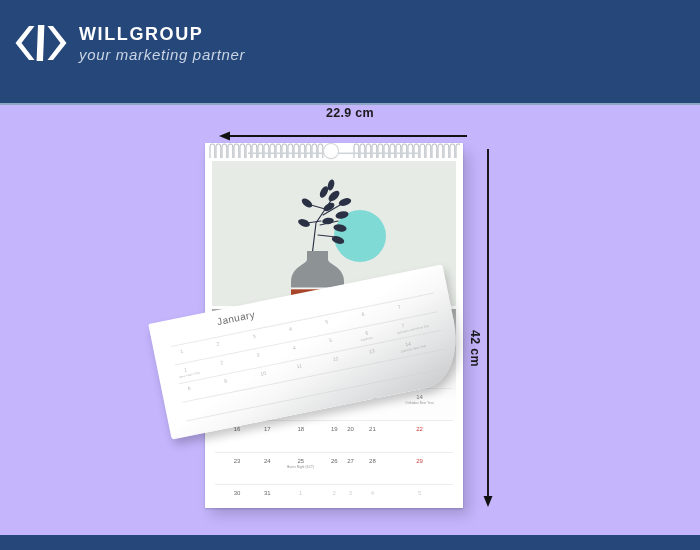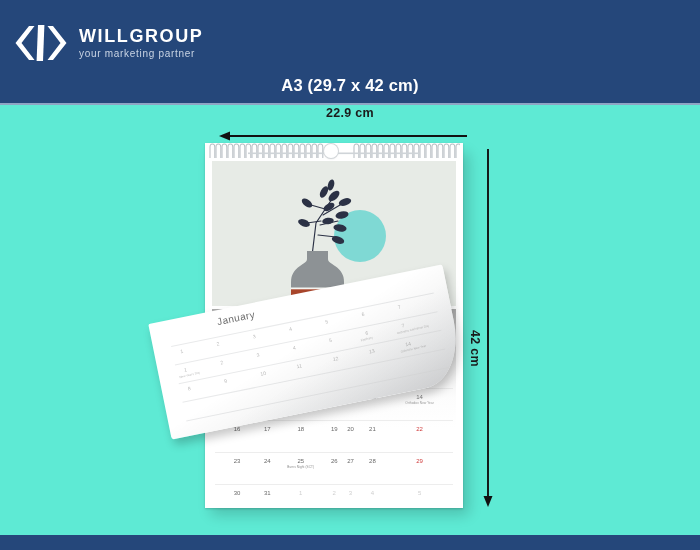--- a/index.html
+++ b/index.html
@@ -2,40 +2,40 @@
 <html><head>
 <meta charset="utf-8">
 <style>
   html,body{margin:0;padding:0;}
   body{
     width:700px;height:550px;overflow:hidden;
     background:#ffffff;
     font-family:"Liberation Sans", sans-serif;
     position:relative;
   }
-  #stage{position:absolute;inset:0;width:700px;height:550px;overflow:hidden;background:#5eead4;}
+  #stage{position:absolute;inset:0;width:700px;height:550px;overflow:hidden;background:#c4b5fd;}
 
   
   .header{
     position:absolute;left:0;top:0;width:700px;height:105px;
     background:#25477a;
     box-sizing:border-box;
   }
   .header-rule{
     position:absolute;left:0;top:103px;width:700px;height:2px;
     background:#8fa5c4;
   }
   .brand{position:absolute;left:14px;top:23px;display:flex;align-items:center;gap:11px;}
   .logo-mark{width:54px;height:40px;position:relative;}
   .brand-text{display:flex;flex-direction:column;line-height:1;}
   .brand-name{
     color:#ffffff;font-size:18px;font-weight:bold;letter-spacing:1.6px;
   }
   .brand-tag{
-    color:#c9d4e4;font-size:10px;letter-spacing:0.7px;margin-top:4px;
+    color:#c9d4e4;font-size:15px;letter-spacing:0.7px;margin-top:4px;font-style:italic;
   }
 
   .page-title{
     position:absolute;left:0;top:76px;width:700px;text-align:center;
     color:#ffffff;font-size:16.5px;font-weight:bold;letter-spacing:0.2px;
   }
 
   
   .dim-w-label{
     position:absolute;left:0;top:106px;width:700px;text-align:center;
@@ -177,21 +177,20 @@
           <path d="M20.5 3 L15.0 3 L1.5 20 L15.0 37 L20.5 37 L7.5 20 Z" fill="#ffffff"></path>
           <path d="M33.5 3 L39.0 3 L52.5 20 L39.0 37 L33.5 37 L46.5 20 Z" fill="#ffffff"></path>
           <path d="M24.0 2 L30.4 2 L29.0 38 L22.6 38 Z" fill="#ffffff"></path>
         </svg>
       </div>
       <div class="brand-text">
         <span class="brand-name">WILLGROUP</span>
         <span class="brand-tag">your marketing partner</span>
       </div>
     </div>
-    <div class="page-title">A3 (29.7 x 42 cm)</div>
   </div>
   <div class="header-rule"></div>
 
   <div class="dim-w-label">22.9 cm</div>
   <div class="dim-w-arrow">
     <svg width="248" height="10" viewBox="0 0 248 10" aria-hidden="true">
       <g>
         <line x1="7" y1="5" x2="248" y2="5" stroke="#111111" stroke-width="2.1"></line>
         <polygon points="0,5 11,0.4 11,9.6" fill="#111111"></polygon>
       </g>

